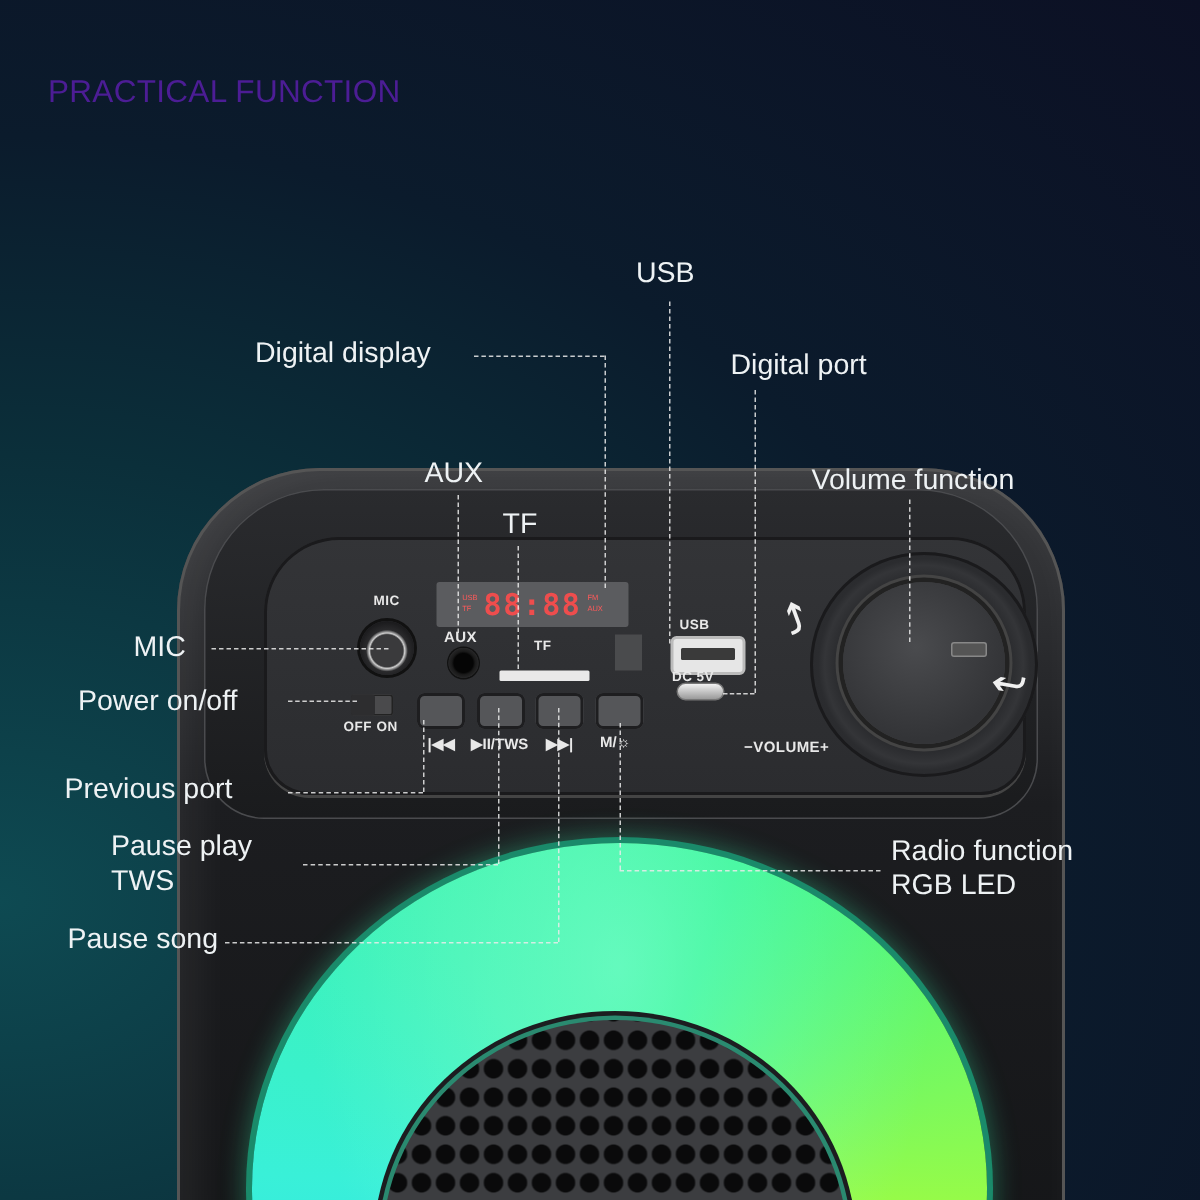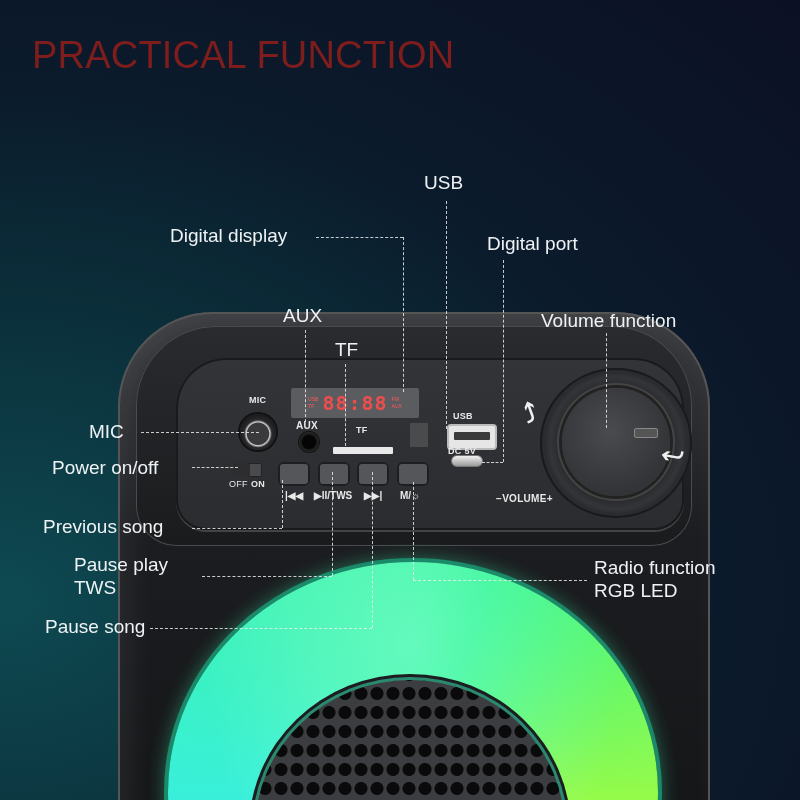--- a/index.html
+++ b/index.html
@@ -4,21 +4,21 @@
 <style>
   *{box-sizing:border-box;margin:0;padding:0}
   html,body{width:800px;height:800px;overflow:hidden}
   body{
     position:relative;
     background: radial-gradient(ellipse at 0% 75%, #0e4a52 0%, #0b2f3a 35%, #0b1b2c 60%, #0c1024 100%);
     font-family:"Liberation Sans", sans-serif;
     color:#fff;
   }
   .abs{position:absolute}
-  .title{left:32px;top:34px;font-size:38px;letter-spacing:0.2px;color:#7f1d1d}
+  .title{left:32px;top:50px;font-size:21px;letter-spacing:0.2px;color:#4c1d95}
   .label{font-size:19px;color:#eef2f4;white-space:nowrap;line-height:22px}
   .label.right{text-align:left}
   .dl{position:absolute;border-color:rgba(235,235,235,0.85);border-style:dashed;border-width:0}
   .h{border-top-width:1px;height:0}
   .v{border-left-width:1px;width:0}
 
   
   .speaker-outer{
     left:118px;top:312px;width:592px;height:560px;border-radius:95px 95px 60px 60px;
     background:linear-gradient(180deg,#3a3b3e 0%,#1c1d20 40%,#141517 100%);
@@ -113,21 +113,21 @@
 
 <div class="abs ptext" style="left:453px;top:411px">USB</div>
 <div class="abs usb">
     <div class="usb-in"></div>
   </div>
 <div class="abs dc"></div>
 <div class="abs ptext" style="left:448px;top:446px">DC  5V</div>
 
 <div class="abs switch"></div>
 <div class="abs switch-knob"></div>
-<div class="abs ptext" style="left:229px;top:479px;font-weight:normal">OFF</div>
+<div class="abs ptext" style="left:229px;top:479px;font-weight:bold">OFF</div>
 <div class="abs ptext" style="left:251px;top:479px;font-weight:bold">ON</div>
 
 <div class="abs btn" style="left:278px;top:462px"></div>
 <div class="abs btn" style="left:318px;top:462px"></div>
 <div class="abs btn" style="left:357px;top:462px"></div>
 <div class="abs btn" style="left:397px;top:462px"></div>
 
 <div class="abs btn-icon" style="left:285px;top:490px">|◀◀</div>
 <div class="abs btn-icon" style="left:314px;top:490px">▶II/TWS</div>
 <div class="abs btn-icon" style="left:364px;top:490px">▶▶|</div>
@@ -141,21 +141,21 @@
 <div class="abs ptext" style="left:496px;top:493px;font-size:10px">−VOLUME+</div>
 
 <div class="abs label" style="left:424px;top:172px">USB</div>
 <div class="abs label" style="left:170px;top:225px">Digital display</div>
 <div class="abs label" style="left:487px;top:233px">Digital port</div>
 <div class="abs label" style="left:283px;top:305px">AUX</div>
 <div class="abs label" style="left:335px;top:339px">TF</div>
 <div class="abs label" style="left:541px;top:310px">Volume function</div>
 <div class="abs label" style="left:89px;top:421px">MIC</div>
 <div class="abs label" style="left:52px;top:457px">Power on/off</div>
-<div class="abs label" style="left:43px;top:516px">Previous song</div>
+<div class="abs label" style="left:43px;top:516px">Previous port</div>
 <div class="abs label right" style="left:74px;top:554px;width:110px">Pause play</div>
 <div class="abs label right" style="left:74px;top:577px;width:110px">TWS</div>
 <div class="abs label" style="left:45px;top:616px">Pause song</div>
 <div class="abs label" style="left:594px;top:557px">Radio function</div>
 <div class="abs label" style="left:594px;top:580px">RGB LED</div>
 
 <div class="dl h" style="left:316px;top:237px;width:87px"></div>
 <div class="dl v" style="left:403px;top:237px;height:155px"></div>
 <div class="dl v" style="left:446px;top:201px;height:228px"></div>
 <div class="dl v" style="left:503px;top:260px;height:202px"></div>

